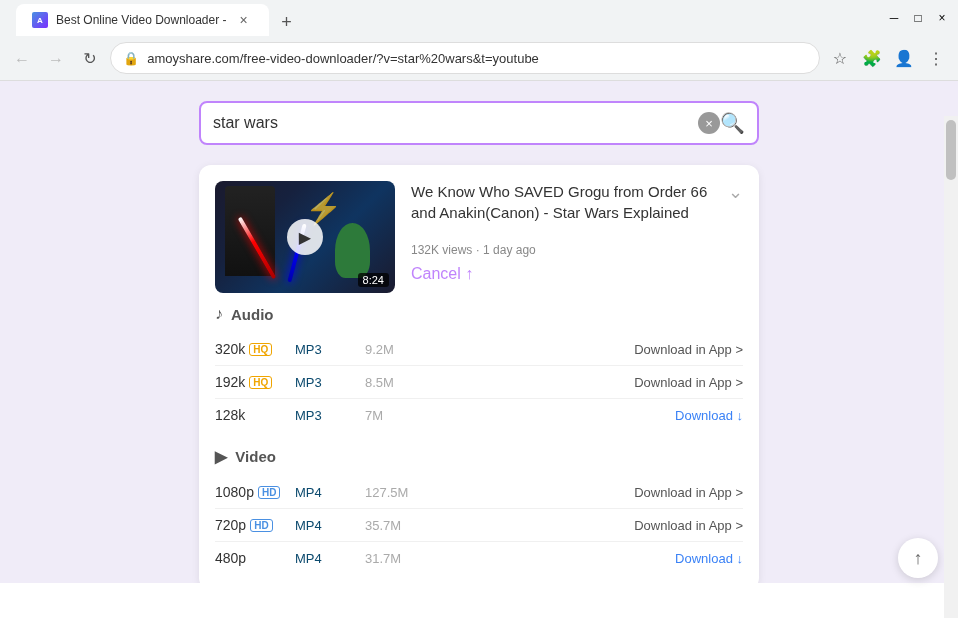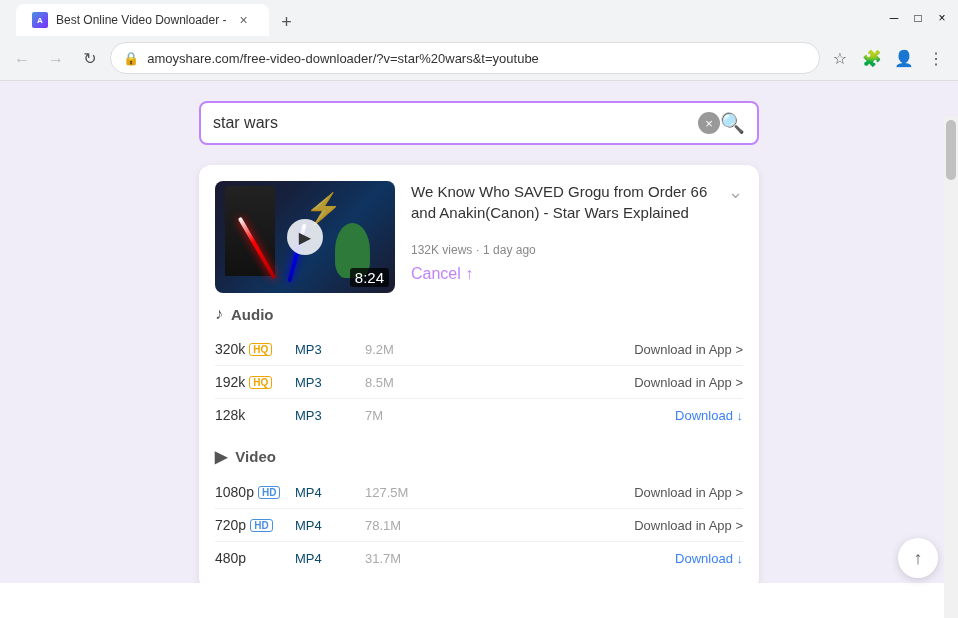--- a/index.html
+++ b/index.html
@@ -231,21 +231,21 @@
       justify-content: center;
       font-size: 16px;
       color: #333;
     }
     .duration-badge {
       position: absolute;
       bottom: 6px;
       right: 6px;
       background: rgba(0,0,0,0.75);
       color: white;
-      font-size: 15px;
+      font-size: 11px;
       padding: 1px 5px;
       border-radius: 3px;
     }
     
     .thumb-figure-left {
       position: absolute;
       left: 10px;
       top: 5px;
       width: 50px;
       height: 90px;
@@ -579,21 +579,21 @@
         <span class="size">127.5M</span>
         <span class="action-btn app">Download in App &gt;</span>
       </div>
 
       <div class="download-row">
         <div class="quality">
           <span>720p</span>
           <span class="hd-badge">HD</span>
         </div>
         <span class="format">MP4</span>
-        <span class="size">78.1M</span>
+        <span class="size">35.7M</span>
         <span class="action-btn app">Download in App &gt;</span>
       </div>
 
       <div class="download-row">
         <div class="quality">
           <span>480p</span>
         </div>
         <span class="format">MP4</span>
         <span class="size">31.7M</span>
         <span class="action-btn download">Download ↓</span>

